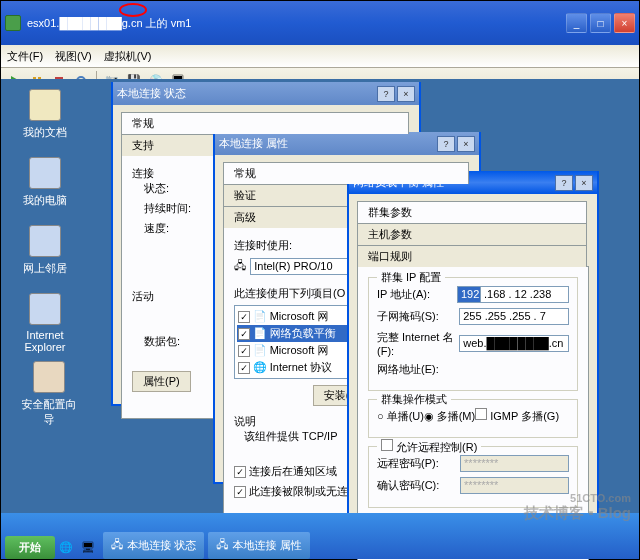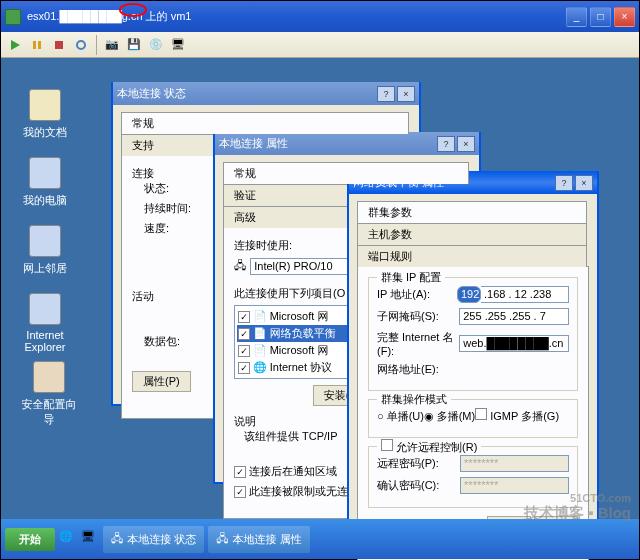--- a/index.html
+++ b/index.html
@@ -1,18 +1,18 @@
 <!DOCTYPE html>
 <html><head>
 <meta charset="utf-8">
 <style>
 *{box-sizing:border-box;font-family:"Microsoft YaHei",Tahoma,sans-serif;font-size:11px;}
 body{margin:0;width:640px;height:560px;overflow:hidden;background:#3a6ea5;position:relative;}
 .frame{position:absolute;inset:0;border:1px solid #000;}
-.titlebar{height:31px;background:linear-gradient(#3a6cd8,#215bd1 50%,#1a4fc0);display:flex;align-items:center;color:#fff;padding:0 4px;}
+.titlebar{height:44px;background:linear-gradient(#3a6cd8,#215bd1 50%,#1a4fc0);display:flex;align-items:center;color:#fff;padding:0 4px;}
 .titlebar .ico{width:16px;height:16px;background:#4a9e4a;border:1px solid #2a6e2a;border-radius:2px;margin-right:6px;}
 .titlebtns{margin-left:auto;display:flex;gap:3px;}
 .titlebtns div{width:21px;height:20px;background:linear-gradient(#5f8fe8,#2a5fc8);border:1px solid #fff3;border-radius:2px;color:#fff;display:flex;align-items:center;justify-content:center;font-size:10px;}
 .titlebtns .cls{background:linear-gradient(#f08070,#d04030);}
 .menubar{height:23px;background:linear-gradient(#ece9d8,#fff);display:flex;align-items:center;padding:0 6px;gap:12px;border-bottom:1px solid #aca899;}
 .toolbar{height:26px;background:linear-gradient(#f5f3e7,#e8e4d0);display:flex;align-items:center;padding:0 4px;gap:2px;border-bottom:1px solid #aca899;}
 .tbtn{width:20px;height:20px;border-radius:2px;display:flex;align-items:center;justify-content:center;}
 .desktop{position:absolute;top:78px;left:0;right:0;bottom:30px;background:#3a6ea5;}
 .dicon{position:absolute;width:60px;text-align:center;color:#fff;font-size:10px;}
 .dicon .img{width:32px;height:32px;margin:0 auto 4px;background:#f0e8c0;border:1px solid #888;border-radius:3px;}
@@ -23,47 +23,52 @@
 .wbtns span{width:18px;height:16px;background:#c8d8f0;border:1px solid #4a6fa8;margin-left:2px;display:flex;align-items:center;justify-content:center;color:#333;font-size:9px;}
 .tabs{display:flex;padding:6px 8px 0;flex-direction:column;}
 .tab{padding:3px 10px;background:#ece9d8;border:1px solid #919b9c;border-bottom:none;position:relative;top:1px;margin-right:2px;}
 .tab.act{background:#fcfcfe;z-index:2;}
 .tabbody{margin:0 8px 8px;background:#fcfcfe;border:1px solid #919b9c;padding:10px;}
 .gbox{border:1px solid #d0d0bf;padding:8px;margin-bottom:8px;position:relative;}
 .gbox>.gt{position:absolute;top:-8px;left:8px;background:#fcfcfe;padding:0 4px;}
 .row{display:flex;align-items:center;margin-bottom:5px;}
 .lbl{width:84px;}
 .inp{border:1px solid #7f9db9;background:#fff;padding:1px 3px;height:17px;}
-.inpsel{background:#316ac5;color:#fff;border-radius:6px;}
+.inpsel{background:#316ac5;color:#fff;}
 .btn{background:#ece9d8;border:1px solid #aca899;padding:2px 10px;display:inline-block;}
 .listbox{border:1px solid #7f9db9;background:#fff;padding:2px;}
 .li{display:flex;align-items:center;gap:3px;padding:1px;}
 .li.sel{background:#316ac5;color:#fff;}
 .cb{width:12px;height:12px;border:1px solid #888;background:#fff;display:inline-flex;align-items:center;justify-content:center;font-size:9px;}
-.taskbar{position:absolute;bottom:0;left:0;right:0;height:40px;background:linear-gradient(#3a8fe8,#245fc8);display:flex;align-items:center;padding:0 4px;gap:4px;}
+.taskbar{position:absolute;bottom:0;left:0;right:0;height:46px;background:linear-gradient(#3a8fe8,#245fc8);display:flex;align-items:flex-end;padding:0 4px;gap:4px;}
 .start{background:linear-gradient(#5fbf5f,#3a8f3a);color:#fff;padding:4px 14px;border-radius:3px;font-weight:bold;}
 .task{background:linear-gradient(#5f9fe8,#3a7fc8);color:#fff;padding:4px 8px;border-radius:2px;display:flex;align-items:center;gap:4px;}
 .watermark{position:absolute;right:8px;bottom:36px;color:#888;font-size:22px;font-weight:bold;opacity:.6;pointer-events:none;text-align:right;}
 .watermark .sm{font-size:15px;}
 .circle{position:absolute;top:2px;left:118px;width:28px;height:14px;border:2px solid red;border-radius:50%;pointer-events:none;}
 </style>
 </head>
 <body>
 
 <div class="frame">
   <div class="titlebar">
     <div class="ico"></div>
     <span>esx01.████████g.cn 上的 vm1</span>
     <div class="circle"></div>
     <div class="titlebtns">
       <div>_</div>
       <div>□</div>
       <div class="cls">×</div>
     </div>
   </div>
+  <div class="menubar">
+    <span>文件(F)</span>
+    <span>视图(V)</span>
+    <span>虚拟机(V)</span>
+  </div>
   <div class="toolbar">
     <div class="tbtn">
         <svg width="14" height="14">
           <polygon points="3,2 12,7 3,12" fill="#3a9f3a"></polygon>
         </svg>
       </div>
     <div class="tbtn">
         <svg width="14" height="14">
           <rect x="3" y="3" width="3" height="8" fill="#d8a020"></rect>
           <rect x="8" y="3" width="3" height="8" fill="#d8a020"></rect>

